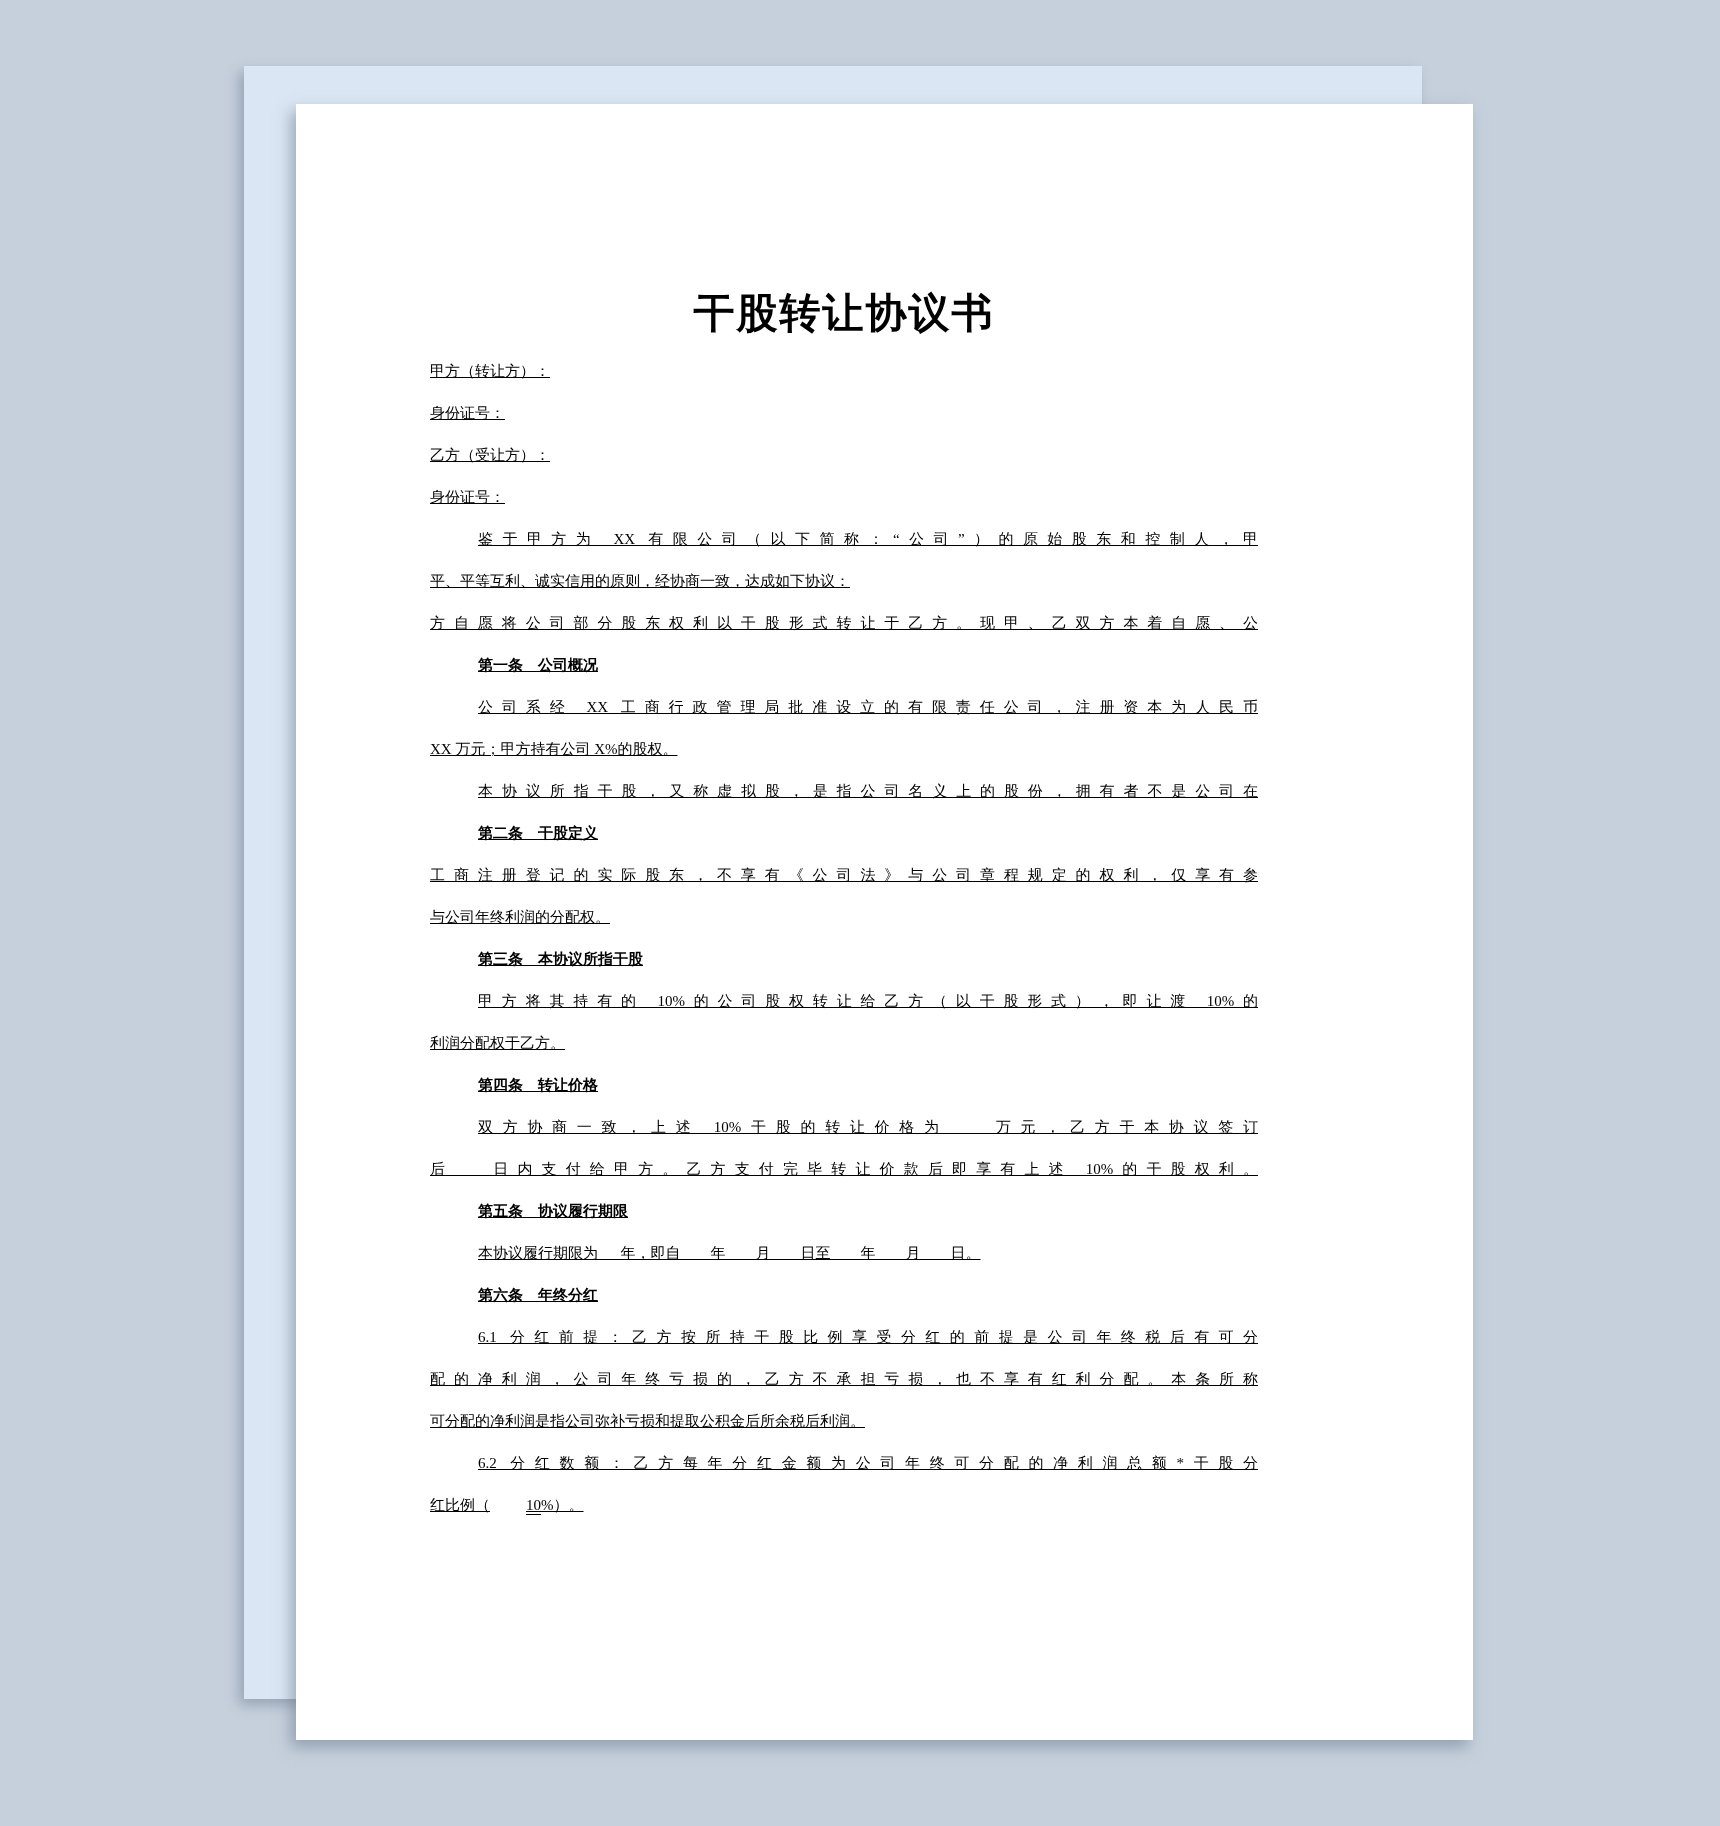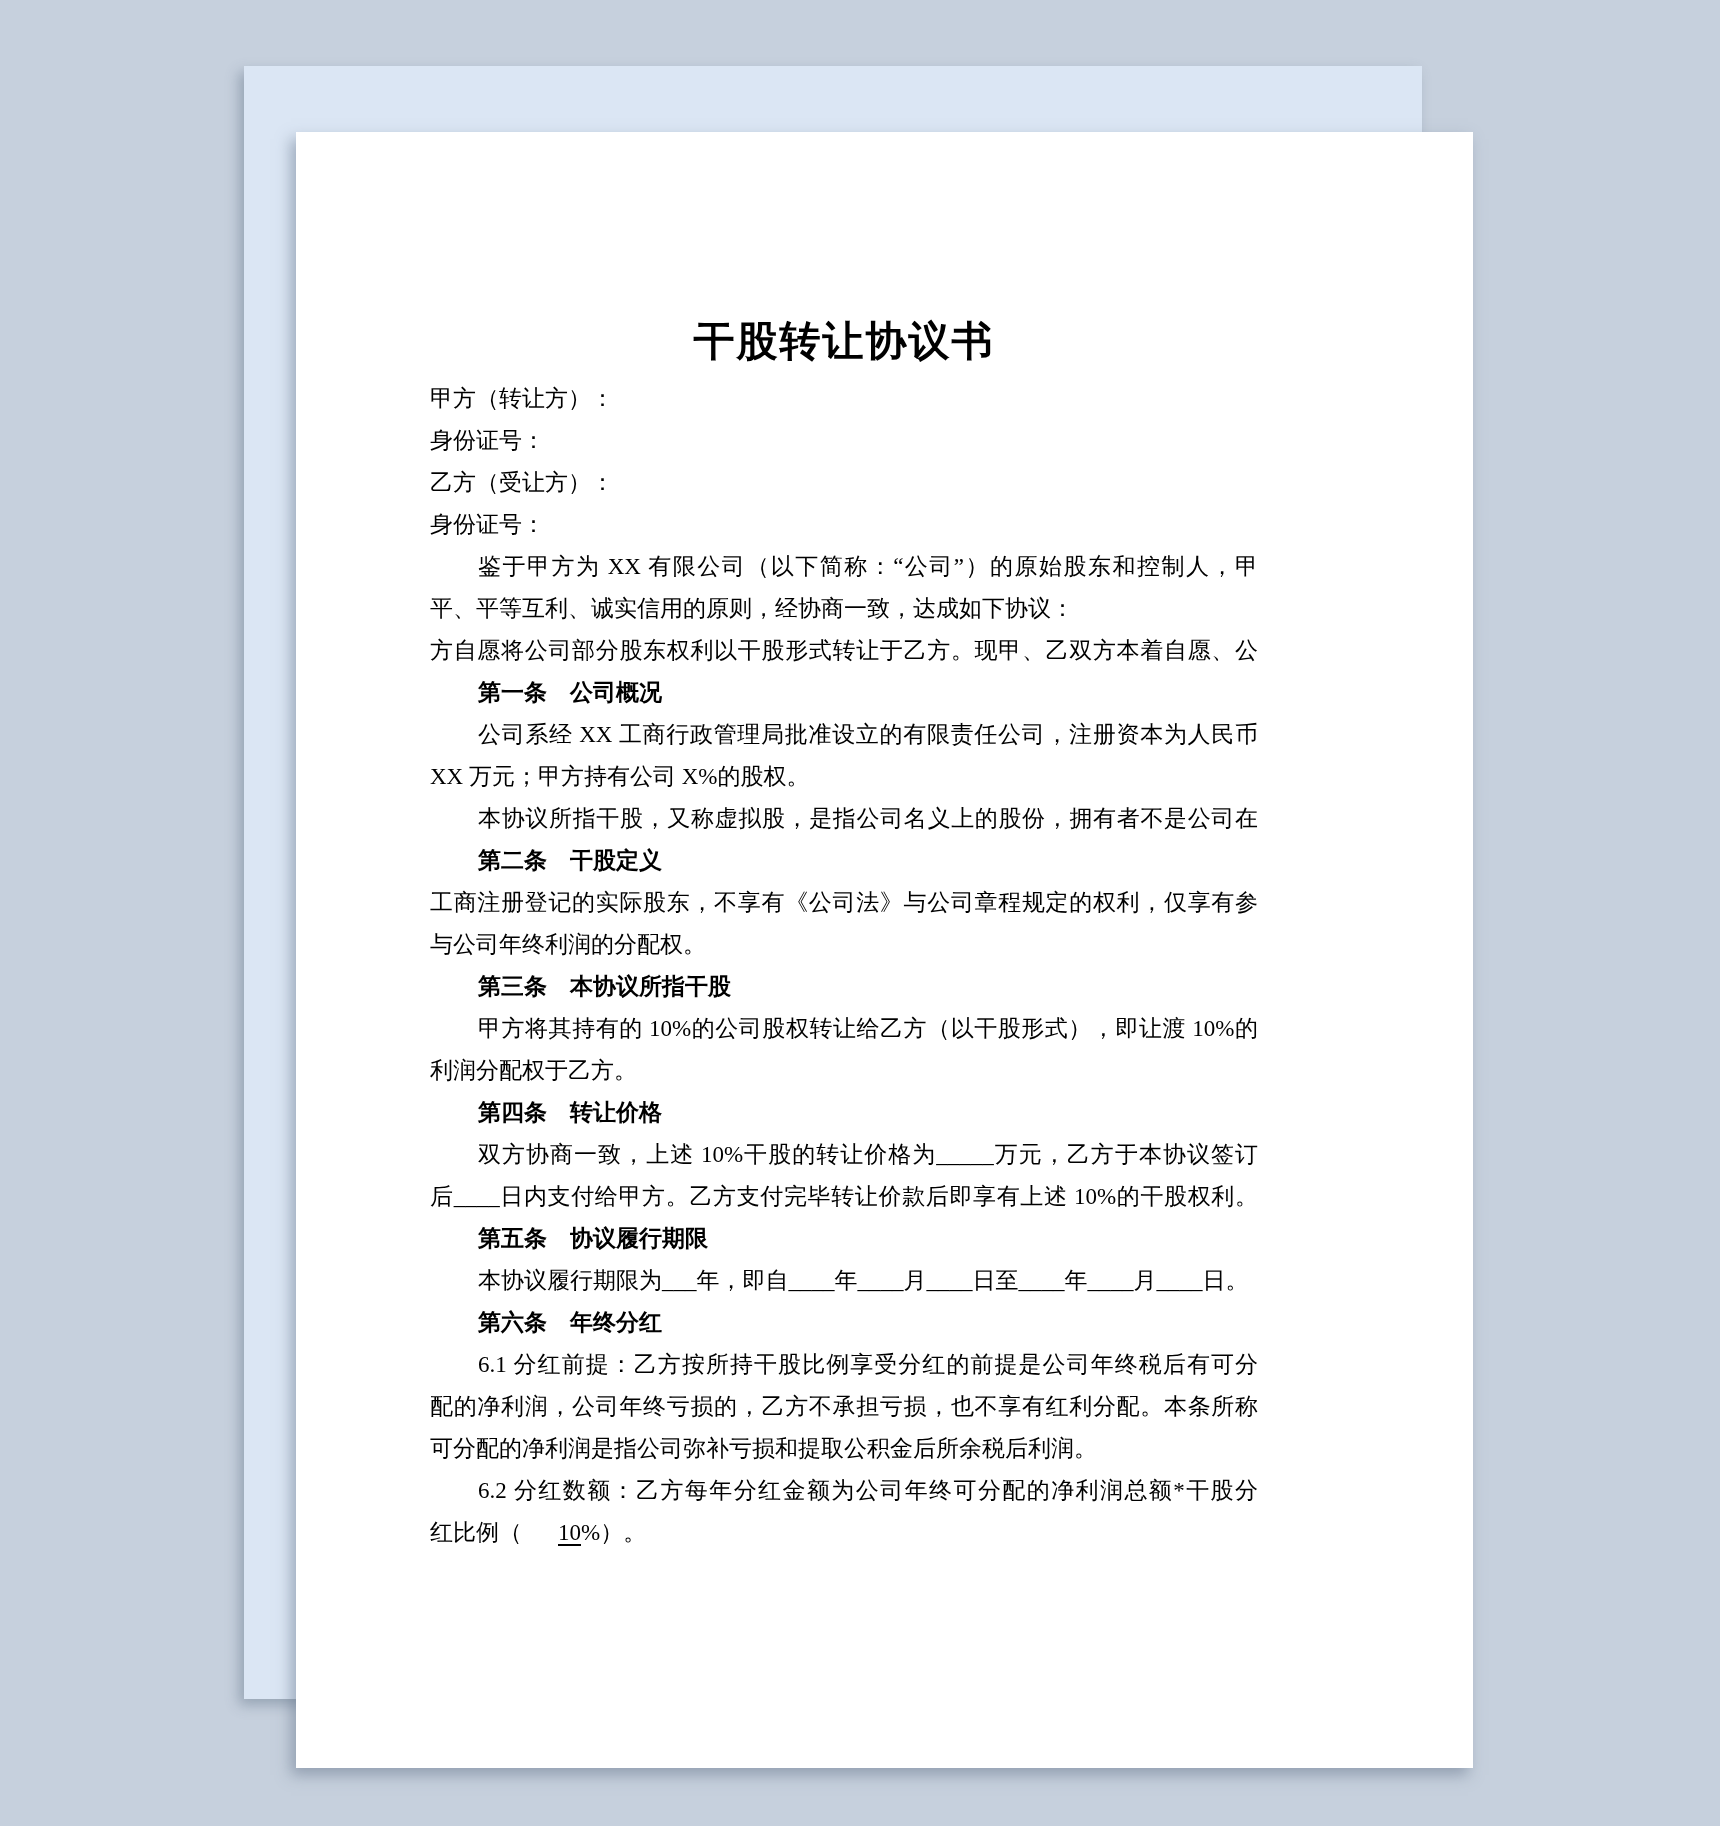--- a/index.html
+++ b/index.html
@@ -12,42 +12,43 @@
   .canvas { position: relative; width: 1720px; height: 1826px; }
   .sheet-back {
     position: absolute;
     left: 244px; top: 66px;
     width: 1178px; height: 1633px;
     background: var(--back-sheet, #dbe6f4);
     box-shadow: -5px 6px 12px rgba(96, 112, 134, 0.45);
   }
   .doc-page {
     position: absolute;
-    left: 296px; top: 132px;
+    left: 296px; top: 104px;
     width: 1177px; height: 1636px;
     background: var(--page, #ffffff);
     box-shadow: -5px 7px 14px rgba(96, 112, 134, 0.5);
   }
   .content {
     padding: 184px 215px 0 134px;
     color: var(--text, #000000);
   }
   .doc-title {
     text-align: center;
     font-size: 41px;
     font-weight: bold;
     line-height: 50px;
     margin-bottom: 12px;
     letter-spacing: 2px;
   }
   .doc-body { width: 828px; }
   .line {
-    font-size: 23px;
+    font-size: 15px;
     line-height: 42px;
     white-space: pre-wrap;
+    text-decoration: underline;
   }
   .line.indent { text-indent: 48px; }
   .line.bold { font-weight: bold; }
   .line.fill { text-align: justify; text-align-last: justify; }
   .underline { text-decoration: underline; text-underline-offset: 4px; margin-left: 36px; }
 </style>
 </head>
 <body>
 
 <div class="canvas">

